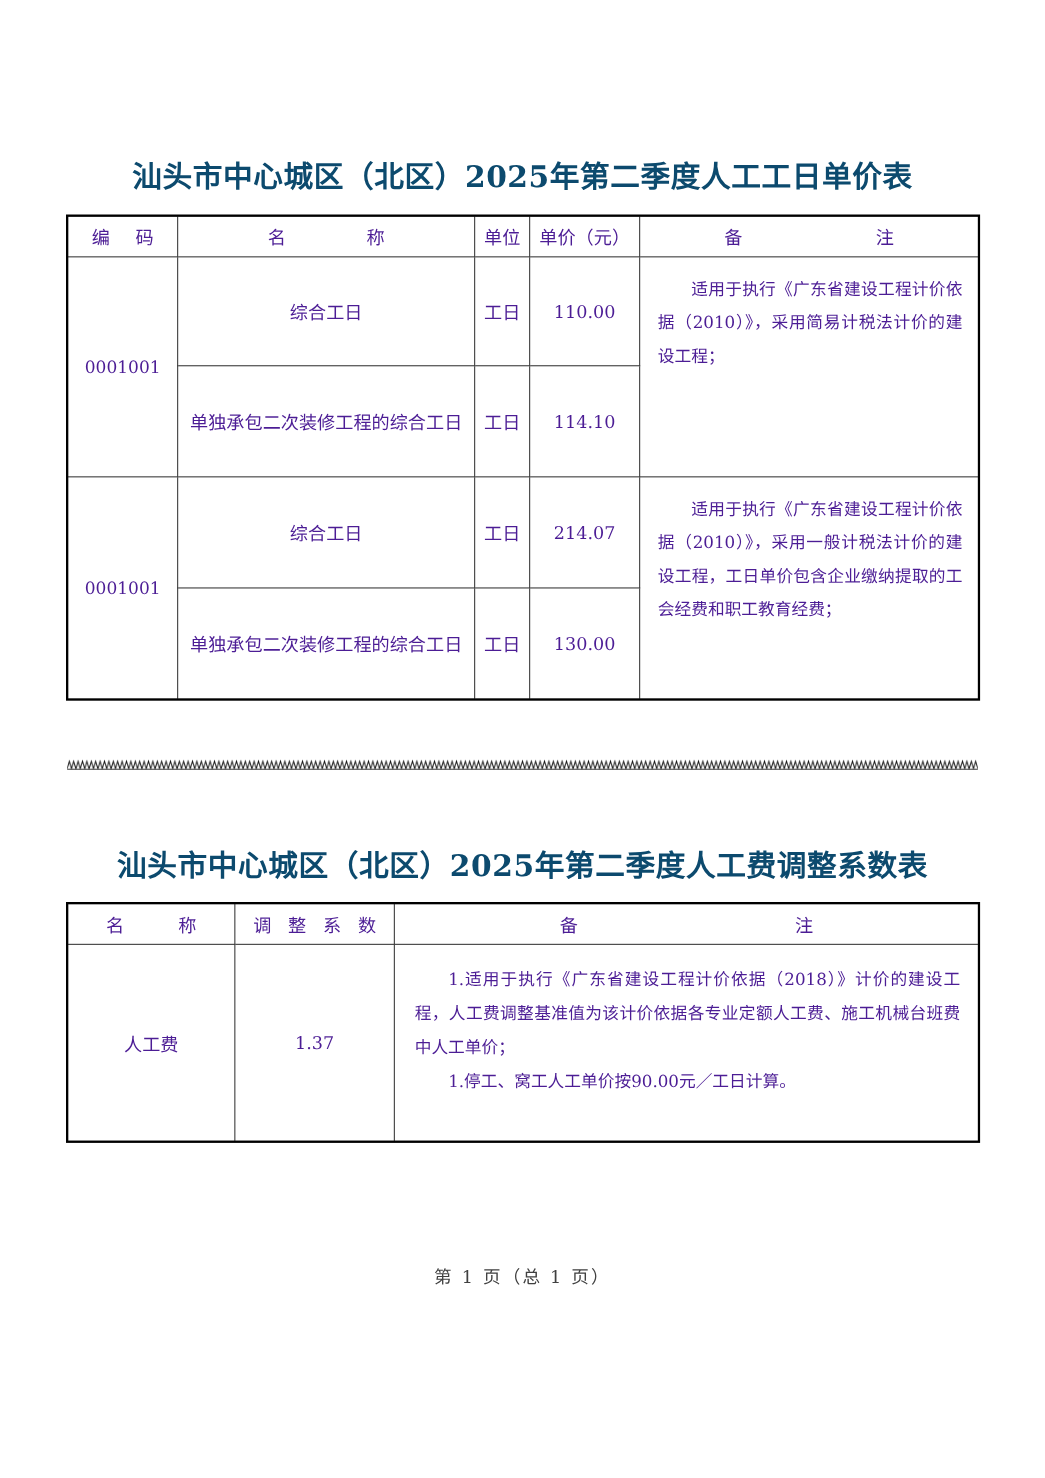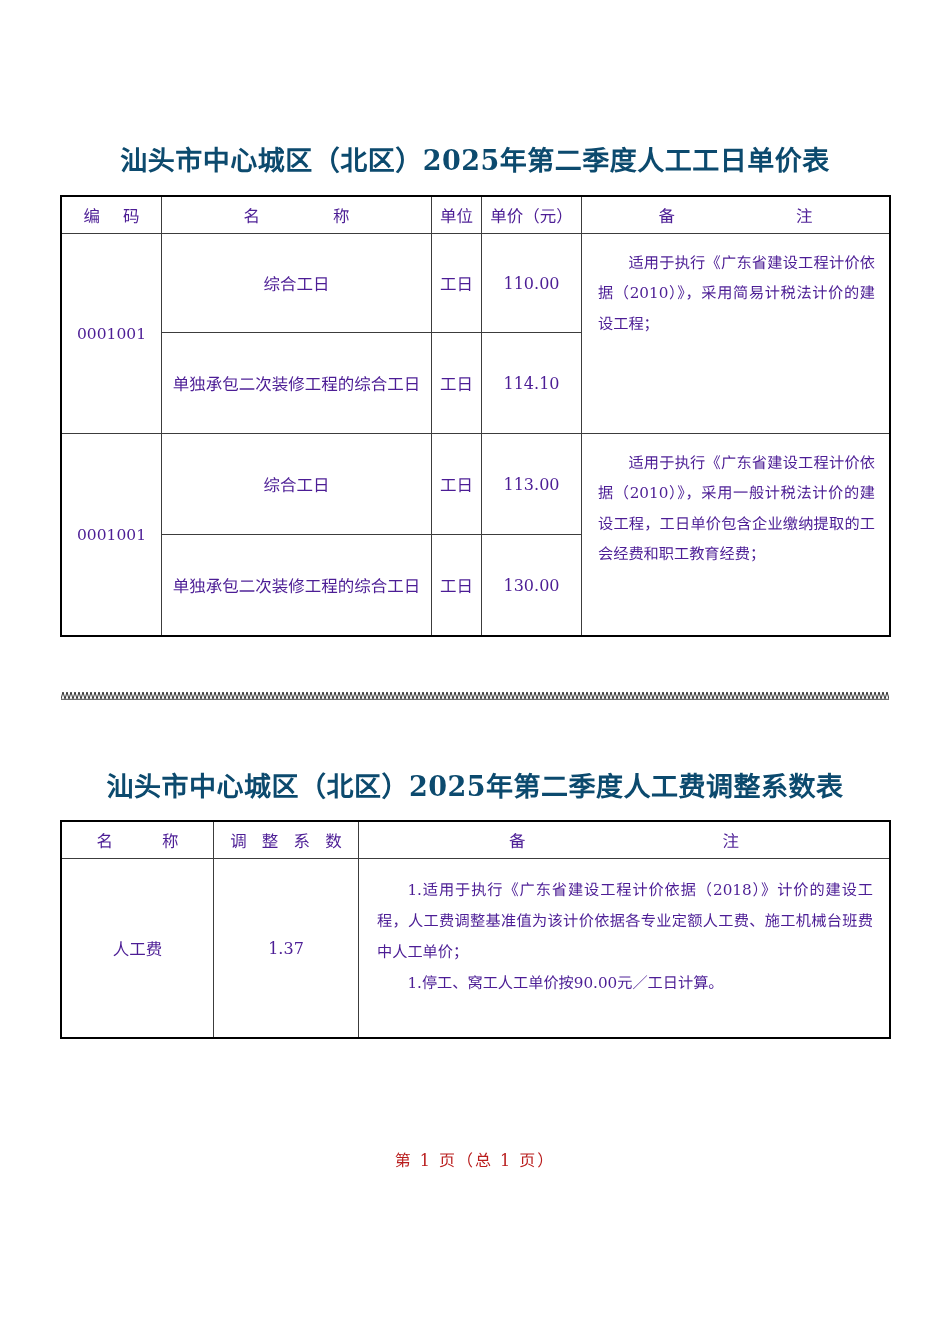--- a/index.html
+++ b/index.html
@@ -154,21 +154,21 @@
   
   #page-footer {
     position: absolute;
     left: 0;
     top: 1147px;
     width: 950px;
     text-align: center;
     font-size: 16px;
     font-family: "DejaVu Serif", "Liberation Serif", serif;
     letter-spacing: 2px;
-    color: #b91c1c;
+    color: #404040;
   }
 </style>
 </head>
 <body>
 
 <div class="page">
 
   <div class="doc-title" id="title-1">汕头市中心城区（北区）2025年第二季度人工工日单价表</div>
 
   <table class="grid" id="table-labor-rate">
@@ -212,21 +212,21 @@
       <tr>
         <td class="name-cell" style="height:100px">单独承包二次装修工程的综合工日</td>
         <td class="unit-cell">工日</td>
         <td class="price-cell">114.10</td>
       </tr>
 
       <tr>
         <td class="code-cell" rowspan="2">0001001</td>
         <td class="name-cell" style="height:100px">综合工日</td>
         <td class="unit-cell">工日</td>
-        <td class="price-cell">113.00</td>
+        <td class="price-cell">214.07</td>
         <td class="remark-cell" rowspan="2">
           <p class="remark-para">适用于执行《广东省建设工程计价依据（2010）》，采用一般计税法计价的建设工程，工日单价包含企业缴纳提取的工会经费和职工教育经费；</p>
         </td>
       </tr>
       <tr>
         <td class="name-cell" style="height:100px">单独承包二次装修工程的综合工日</td>
         <td class="unit-cell">工日</td>
         <td class="price-cell">130.00</td>
       </tr>
     </tbody>

